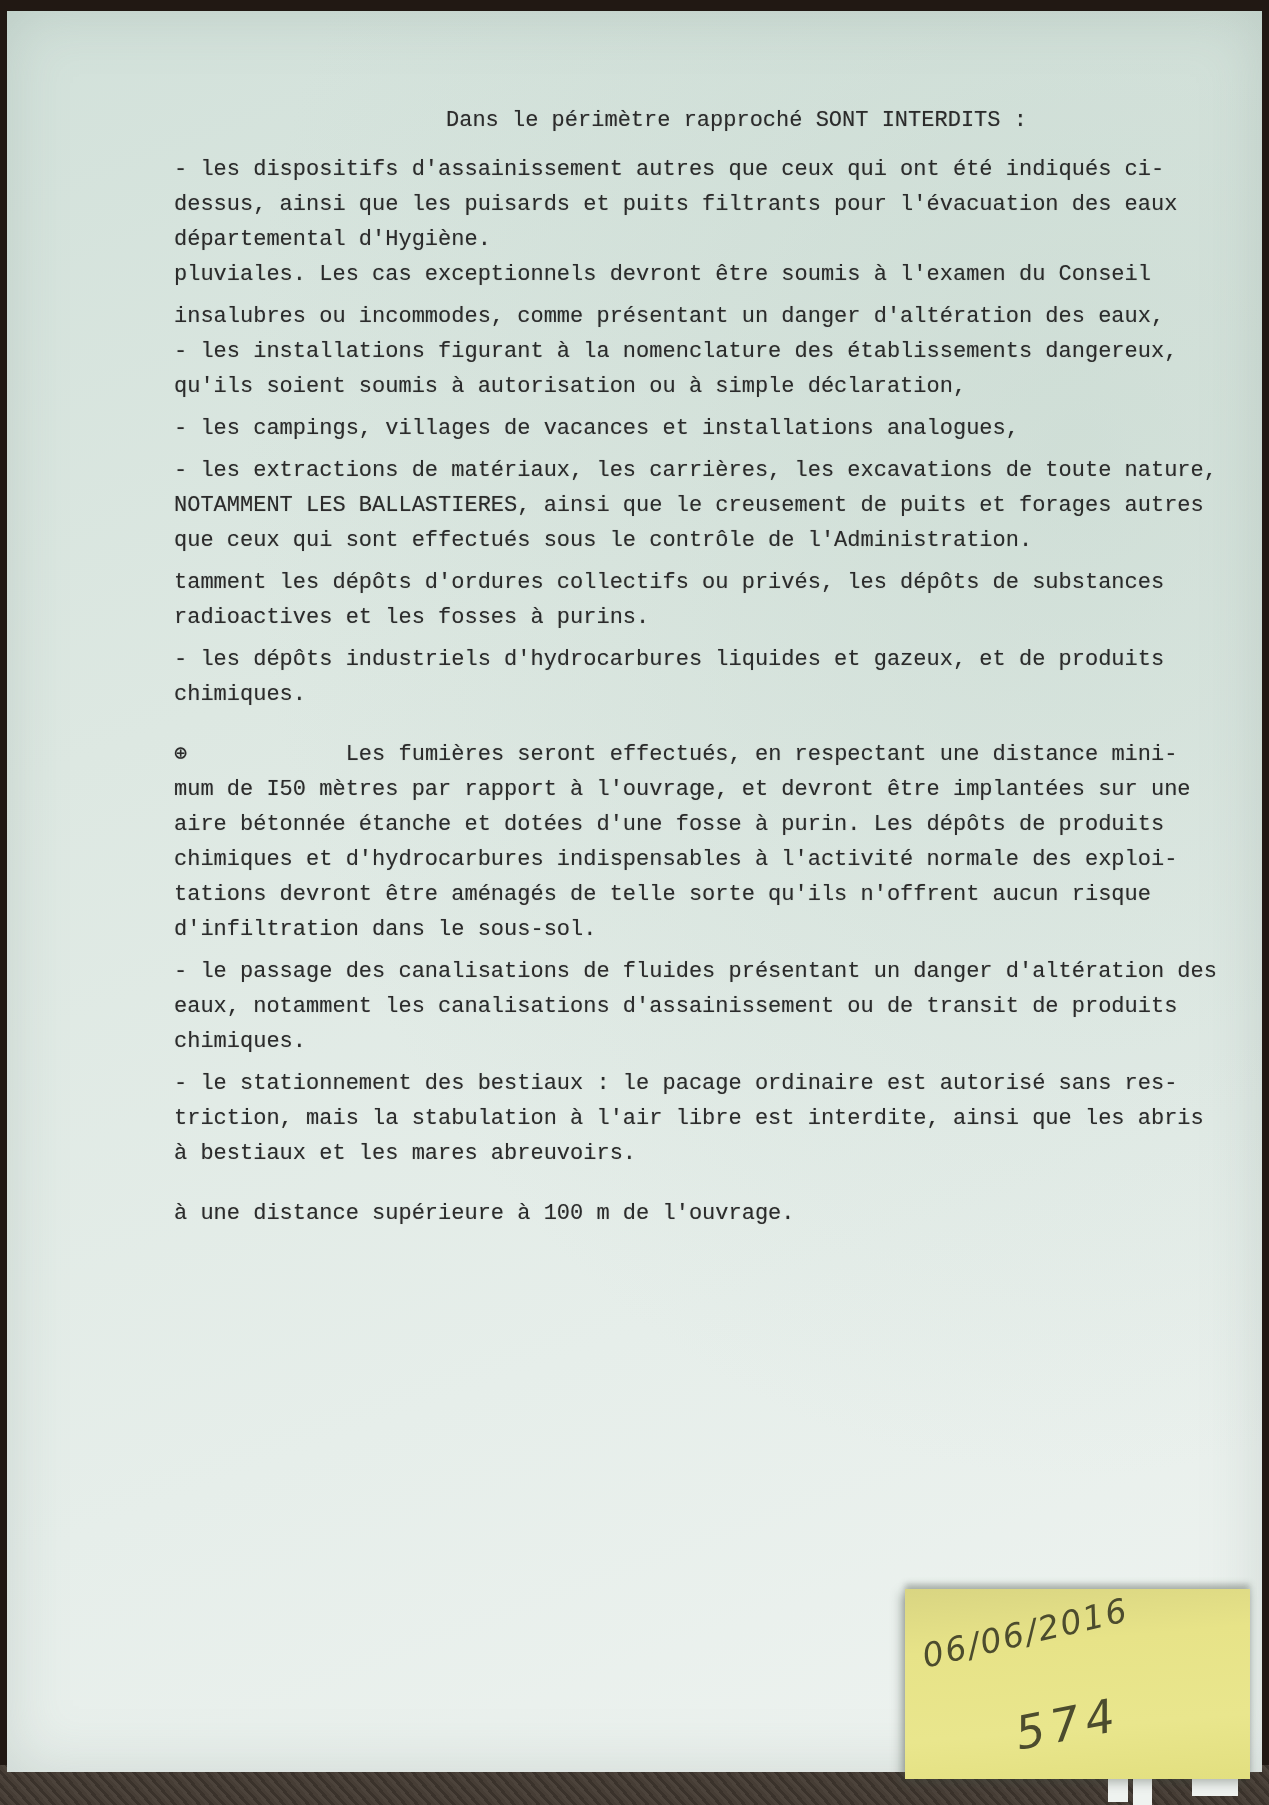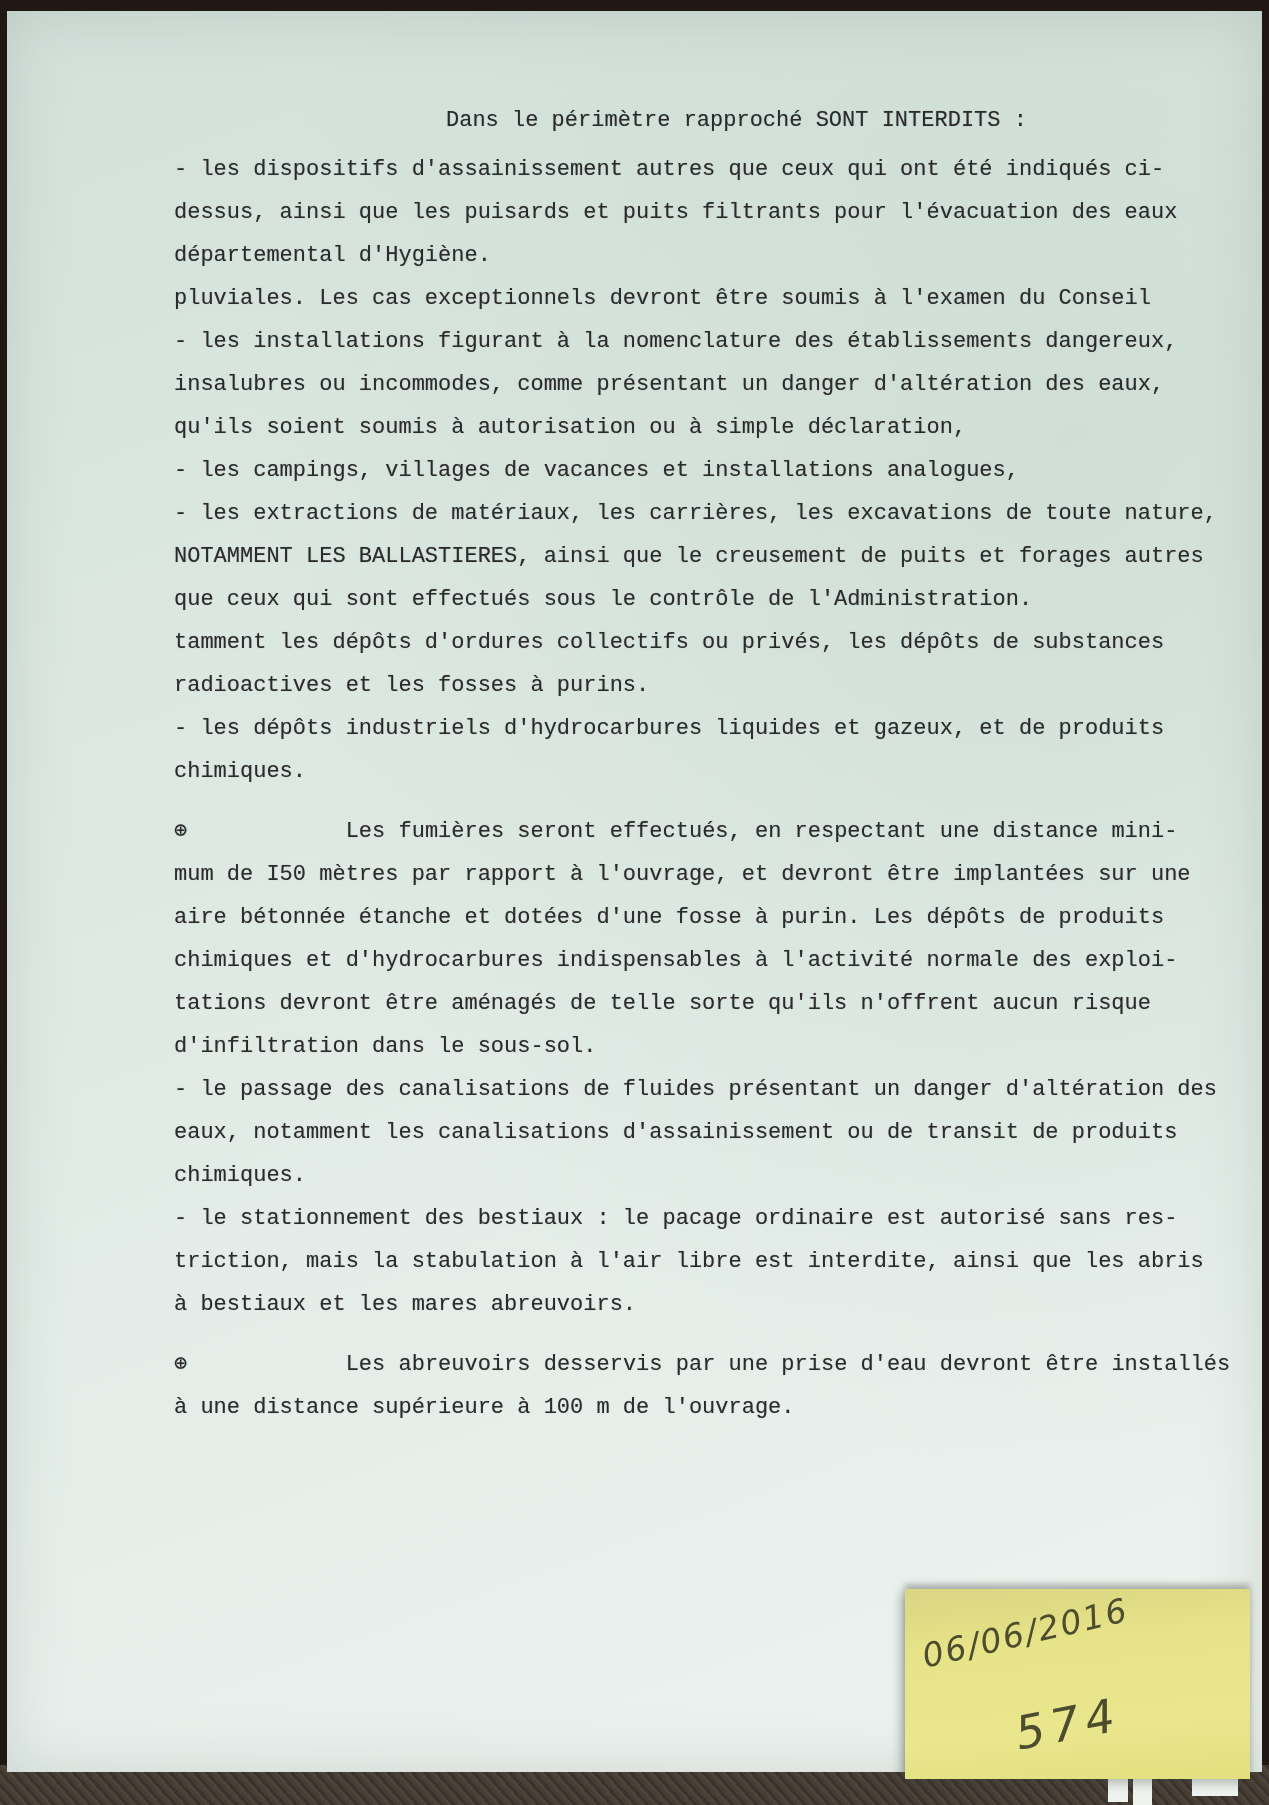--- a/index.html
+++ b/index.html
@@ -25,21 +25,21 @@
     position:absolute;left:0;top:0;right:0;
     padding:92px 55px 0 167px;
     color:#2b2b2b;
     font-size:22px;line-height:35px;
     text-shadow:0 0 1px rgba(40,40,40,0.35);
   }
   .heading{white-space:pre;margin:0 0 14px 272px;}
   .heading.second{margin:20px 0 12px 276px;}
   .para{margin:0 0 7px 0;}
   .para.spaced{margin-top:25px;}
-  .line{white-space:pre;margin-top:8px;}
+  .line{white-space:pre;}
   .sticky{
     position:absolute;left:905px;top:1589px;width:345px;height:190px;
     background:linear-gradient(175deg,#d9d582 0%,#e7e388 30%,#e9e68d 70%,#e2df7f 100%);
     box-shadow:-4px 4px 10px rgba(60,70,60,0.35), 0 -5px 6px rgba(110,120,110,0.45);
   }
   .sticky .date{
     position:absolute;left:18px;top:48px;width:320px;
     font-family:"DejaVu Sans", sans-serif;
     font-style:italic;
     font-size:33px;color:#4c4c2e;
@@ -68,22 +68,22 @@
   <div class="paper">
     <div class="doc-body" id="doc-body">
         <div class="heading">Dans le périmètre rapproché SONT INTERDITS :</div>
         <div class="para">
           <div class="line">- les dispositifs d'assainissement autres que ceux qui ont été indiqués ci-</div>
           <div class="line">dessus, ainsi que les puisards et puits filtrants pour l'évacuation des eaux</div>
           <div class="line">départemental d'Hygiène.</div>
           <div class="line">pluviales. Les cas exceptionnels devront être soumis à l'examen du Conseil</div>
         </div>
         <div class="para">
+          <div class="line">insalubres ou incommodes, comme présentant un danger d'altération des eaux,</div>
           <div class="line">- les installations figurant à la nomenclature des établissements dangereux,</div>
-          <div class="line">insalubres ou incommodes, comme présentant un danger d'altération des eaux,</div>
           <div class="line">qu'ils soient soumis à autorisation ou à simple déclaration,</div>
         </div>
         <div class="para">
           <div class="line">- les campings, villages de vacances et installations analogues,</div>
         </div>
         <div class="para">
           <div class="line">- les extractions de matériaux, les carrières, les excavations de toute nature,</div>
           <div class="line">NOTAMMENT LES BALLASTIERES, ainsi que le creusement de puits et forages autres</div>
           <div class="line">que ceux qui sont effectués sous le contrôle de l'Administration.</div>
         </div>
@@ -107,21 +107,20 @@
           <div class="line">- le passage des canalisations de fluides présentant un danger d'altération des</div>
           <div class="line">eaux, notamment les canalisations d'assainissement ou de transit de produits</div>
           <div class="line">chimiques.</div>
         </div>
         <div class="para">
           <div class="line">- le stationnement des bestiaux : le pacage ordinaire est autorisé sans res-</div>
           <div class="line">triction, mais la stabulation à l'air libre est interdite, ainsi que les abris</div>
           <div class="line">à bestiaux et les mares abreuvoirs.</div>
         </div>
         <div class="para spaced">
-          <div class="line">⊕            Les abreuvoirs desservis par une prise d'eau devront être installés</div>
           <div class="line">à une distance supérieure à 100 m de l'ouvrage.</div>
         </div>
       </div>
   </div>
 
   <div class="tab tab1"></div>
   <div class="tab tab2"></div>
   <div class="tab tab3"></div>
 
   <div class="sticky">

